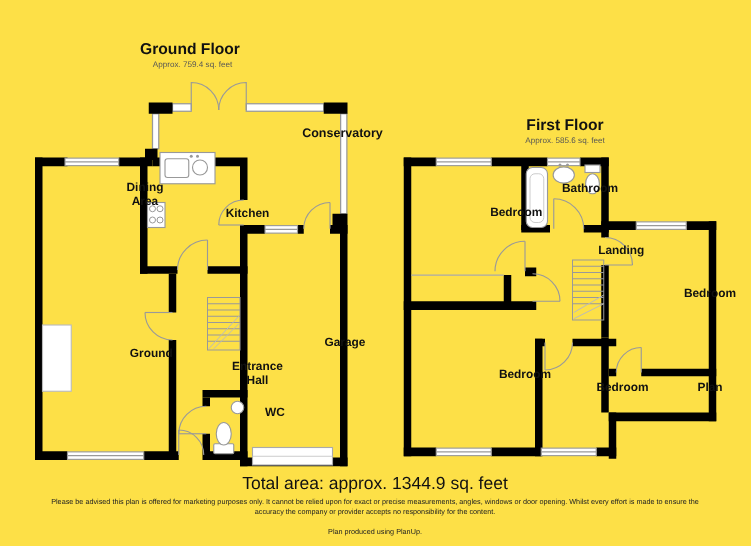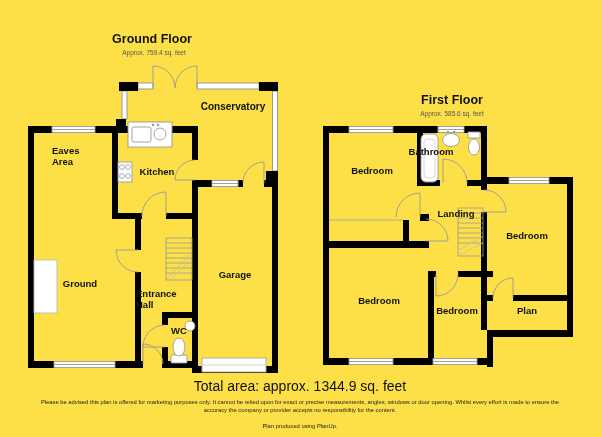--- a/index.html
+++ b/index.html
@@ -1,20 +1,20 @@
 <!DOCTYPE html>
 <html><head>
 <meta charset="utf-8">
 <style>
   html,body{margin:0;padding:0;background:#fff;}
   #plan{position:relative;width:601px;height:437px;background:#fde047;overflow:hidden;
         font-family:"Liberation Sans", sans-serif;}
   #plan svg{position:absolute;left:0;top:0;}
   .lbl{position:absolute;transform:translate(-50%,-50%);font-weight:bold;color:#111;
-       font-size:9.5px;line-height:1.15;white-space:nowrap;}
+       font-size:9.5px;line-height:1.15;text-align:center;white-space:nowrap;margin-left:41px;}
   .lbl.wrap{white-space:normal;}
   .floor-title{position:absolute;transform:translate(-50%,-50%);font-weight:bold;color:#111;
        font-size:12.5px;white-space:nowrap;}
   .floor-sub{position:absolute;transform:translate(-50%,-50%);font-weight:normal;color:#555;
        font-size:6.5px;white-space:nowrap;}
   .total{position:absolute;transform:translate(-50%,-50%);font-size:14px;color:#111;white-space:nowrap;}
   .disclaimer{position:absolute;left:300px;top:398px;transform:translateX(-50%);width:520px;
        font-size:5.8px;color:#222;text-align:center;line-height:1.4;}
   .credit{position:absolute;transform:translate(-50%,-50%);font-size:5.8px;color:#222;white-space:nowrap;}
 </style>
@@ -267,33 +267,33 @@
       <rect x="468" y="132" width="12" height="6" fill="#fff" stroke="#999" stroke-width="0.9"></rect>
       <ellipse cx="474" cy="147" rx="5.5" ry="8" fill="#fff" stroke="#999" stroke-width="0.9"></ellipse>
     </g>
   </g>
 </svg>
 
   <div class="floor-title" style="left:152px;top:39px;">Ground Floor</div>
   <div class="floor-sub" style="left:154px;top:52px;">Approx. 759.4 sq. feet</div>
 
   <div class="lbl" style="left:233px;top:107px;font-size:10px;">Conservatory</div>
-  <div class="lbl wrap" style="left:75px;top:157px;width:46px;">Eaves Area</div>
+  <div class="lbl wrap" style="left:75px;top:157px;width:46px;">Dining Area</div>
   <div class="lbl" style="left:157px;top:172px;">Kitchen</div>
   <div class="lbl" style="left:80px;top:284px;">Ground</div>
   <div class="lbl wrap" style="left:165px;top:300px;width:58px;">Entrance Hall</div>
   <div class="lbl" style="left:179px;top:331px;">WC</div>
   <div class="lbl" style="left:235px;top:275px;">Garage</div>
 
   <div class="floor-title" style="left:452px;top:100px;">First Floor</div>
   <div class="floor-sub" style="left:452px;top:113px;">Approx. 585.6 sq. feet</div>
 
   <div class="lbl" style="left:372px;top:171px;">Bedroom</div>
   <div class="lbl" style="left:431px;top:152px;">Bathroom</div>
-  <div class="lbl" style="left:456px;top:214px;">Landing</div>
+  <div class="lbl" style="left:456px;top:202px;">Landing</div>
   <div class="lbl" style="left:527px;top:236px;">Bedroom</div>
   <div class="lbl" style="left:379px;top:301px;">Bedroom</div>
   <div class="lbl" style="left:457px;top:311px;">Bedroom</div>
   <div class="lbl" style="left:527px;top:311px;">Plan</div>
 
   <div class="total" style="left:300px;top:386px;">Total area: approx. 1344.9 sq. feet</div>
   <div class="disclaimer">Please be advised this plan is offered for marketing purposes only. It cannot be relied upon for exact or precise measurements, angles, windows or door opening. Whilst every effort is made to ensure the accuracy the company or provider accepts no responsibility for the content.</div>
   <div class="credit" style="left:300px;top:426px;">Plan produced using PlanUp.</div>
 
 </div>

